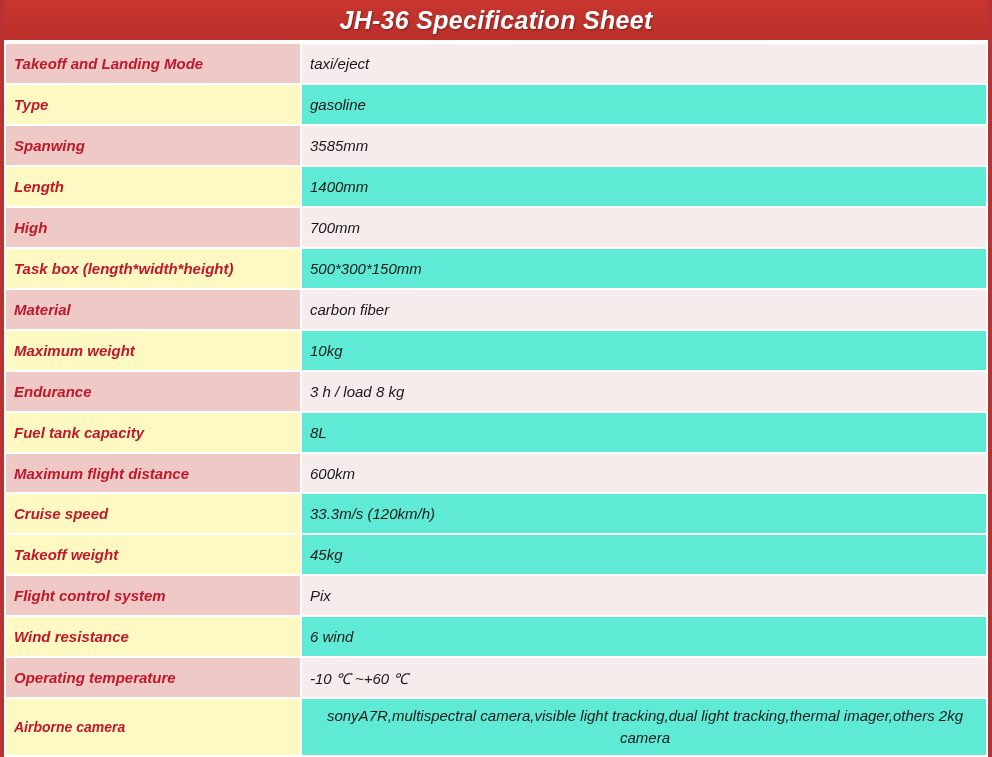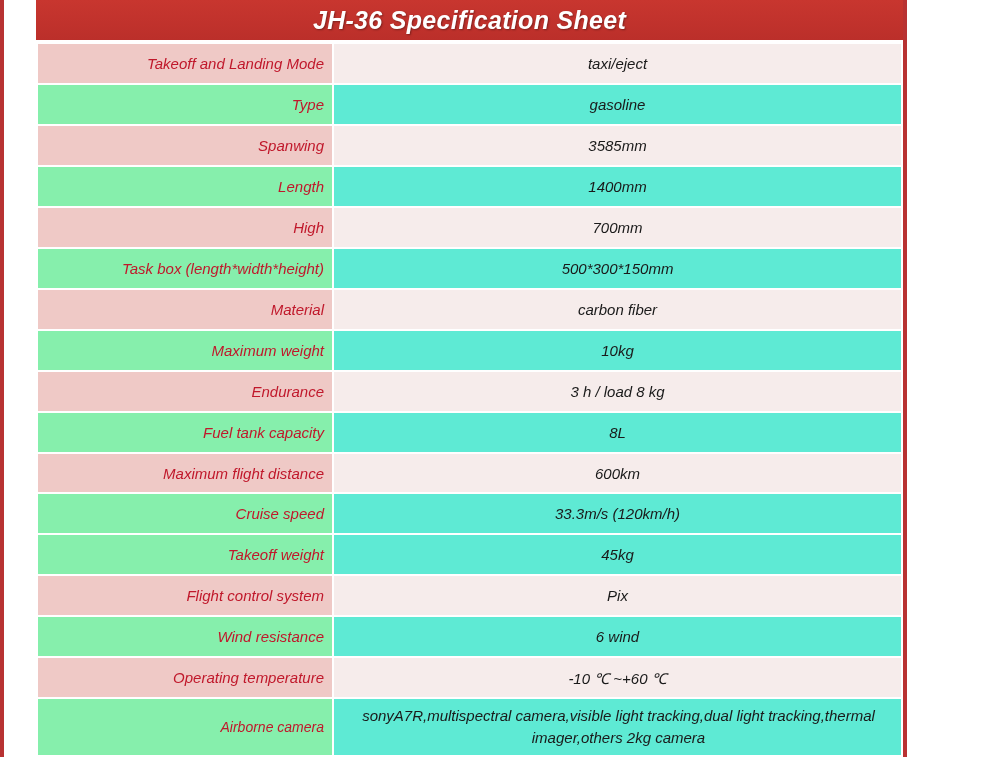--- a/index.html
+++ b/index.html
@@ -7,29 +7,28 @@
     padding: 0;
   }
   body {
     width: 992px;
     height: 757px;
     background: #ffffff;
     font-family: "Liberation Sans", sans-serif;
     overflow: hidden;
   }
   .sheet {
-    width: 907px;
+    width: 992px;
     height: 757px;
     box-sizing: border-box;
     display: flex;
     flex-direction: column;
     border-left: 4px solid #b83232;
     border-right: 4px solid #b83232;
     background: #ffffff;
-    padding-left: 32px;
   }
   .title-bar {
     height: 40px;
     flex: 0 0 40px;
     background: #c0392b;
     background: linear-gradient(180deg, #c8362f 0%, #bb2f2a 100%);
     color: #ffffff;
     display: flex;
     align-items: center;
     justify-content: center;
@@ -53,35 +52,34 @@
   table.spec tr {
     height: 38px;
   }
   table.spec td {
     border: 2px solid #ffffff;
     padding: 4px 8px;
     vertical-align: middle;
     font-size: 15px;
   }
   td.label {
-    text-align: right;
+    text-align: left;
     color: #c0182b;
-    font-weight: normal;
+    font-weight: bold;
     font-style: italic;
     font-size: 14.5px;
     background: #efc9c6;
   }
   td.value {
-    text-align: center;
     color: #1a1a1a;
     font-style: italic;
     font-size: 15.5px;
     background: #f6eceb;
   }
-  tr.alt td.label { background: #86efac; }
+  tr.alt td.label { background: #fef9c3; }
   tr.alt td.value { background: #5eead4; }
   tr.tall { height: 62px; margin-top: 19px; }
   tr.last-row { height: 76px; }
   tr.last-row td.value {
     text-align: center;
     padding-left: 10px;
     line-height: 1.45;
   }
   tr.last-row td.label { font-size: 14px; }
 </style>

